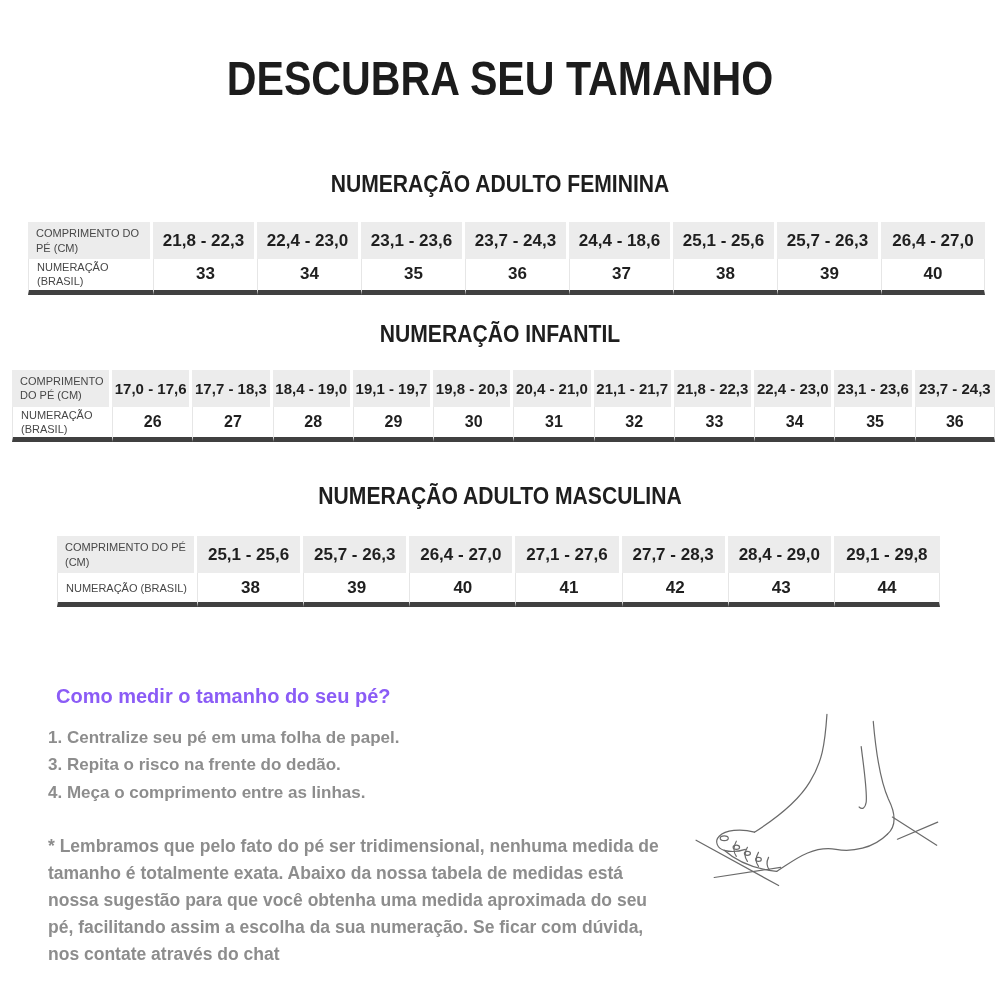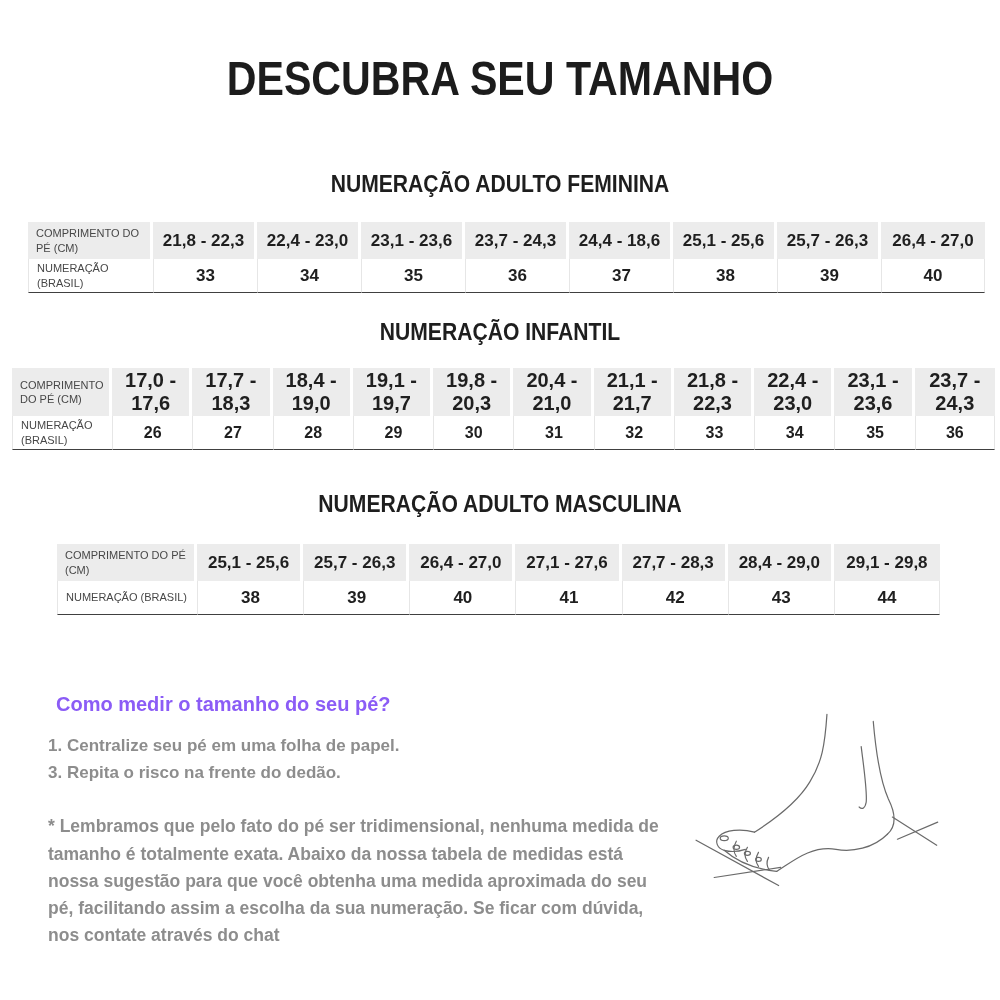--- a/index.html
+++ b/index.html
@@ -54,26 +54,26 @@
   .row-length td {
     background: #ececec;
     border-right: 3px solid #ffffff;
     height: 37px;
     text-align: center;
     font-weight: bold;
     font-size: 17px;
     color: #1f1f1f;
   }
   .row-length td:last-child { border-right: none; }
-  .sec1 .row-length td { font-size: 20px; }
+  .sec1 .row-length td { font-size: 15px; }
 
   .row-size td {
     background: #ffffff;
     border-left: 1px solid #e6e6e6;
-    border-bottom: 1px solid #404040;
+    border-bottom: 5px solid #404040;
     height: 34px;
     text-align: center;
     font-weight: bold;
     font-size: 17px;
     color: #1f1f1f;
     margin-top: 46px;
   }
   .row-size td:last-child { border-right: 1px solid #e6e6e6; }
   .sec1 .row-size td { font-size: 16px; }
 
@@ -224,20 +224,21 @@
         </tbody>
       </table>
     </div>
 </section>
 
 <div class="howto">
   <h3 class="howto-heading">Como medir o tamanho do seu pé?</h3>
   <div class="steps">
       <div class="step">1. Centralize seu pé em uma folha de papel.</div>
       <div class="step">3. Repita o risco na frente do dedão.</div>
+      <div class="step">4. Meça o comprimento entre as linhas.</div>
     </div>
   <p class="howto-note">* Lembramos que pelo fato do pé ser tridimensional, nenhuma medida de tamanho é totalmente exata. Abaixo da nossa tabela de medidas está nossa sugestão para que você obtenha uma medida aproximada do seu pé, facilitando assim a escolha da sua numeração. Se ficar com dúvida, nos contate através do chat</p>
 </div>
 
 <svg class="foot-illustration" viewBox="0 0 290 230" fill="none" stroke="#6a6a6a" stroke-width="1.2" stroke-linecap="round">
 
   <path d="M138,26 C136,56 133,74 121,93 C109,113 88,129 66,143"></path>
 
   <path d="M184,33 C187,68 191,92 199,110 C206,124 207,137 198,145"></path>
 

